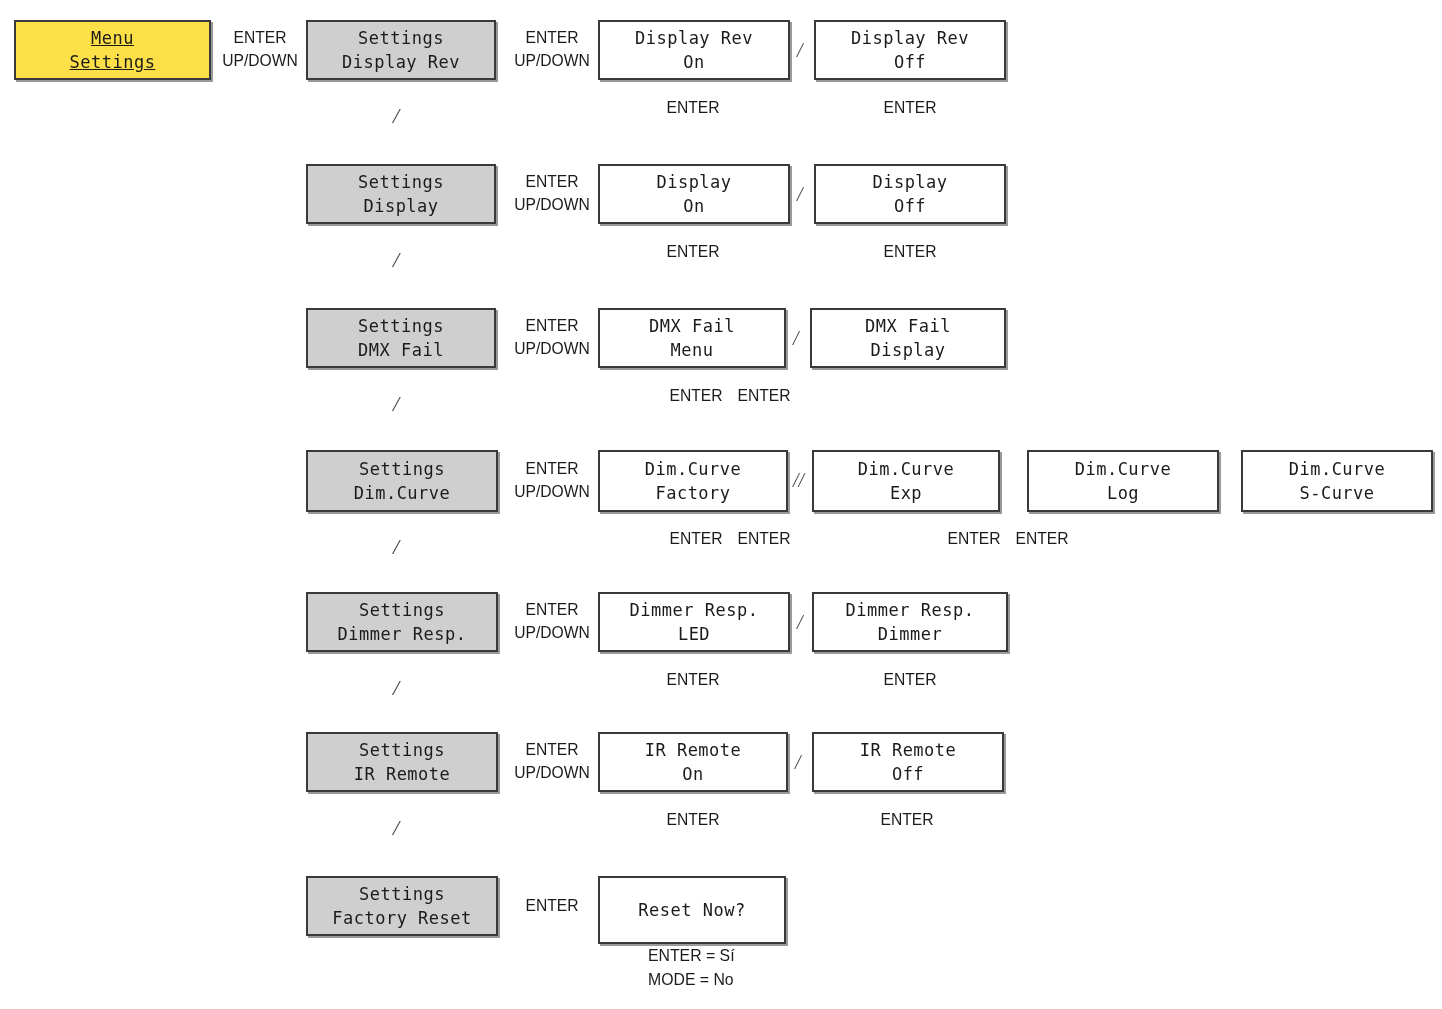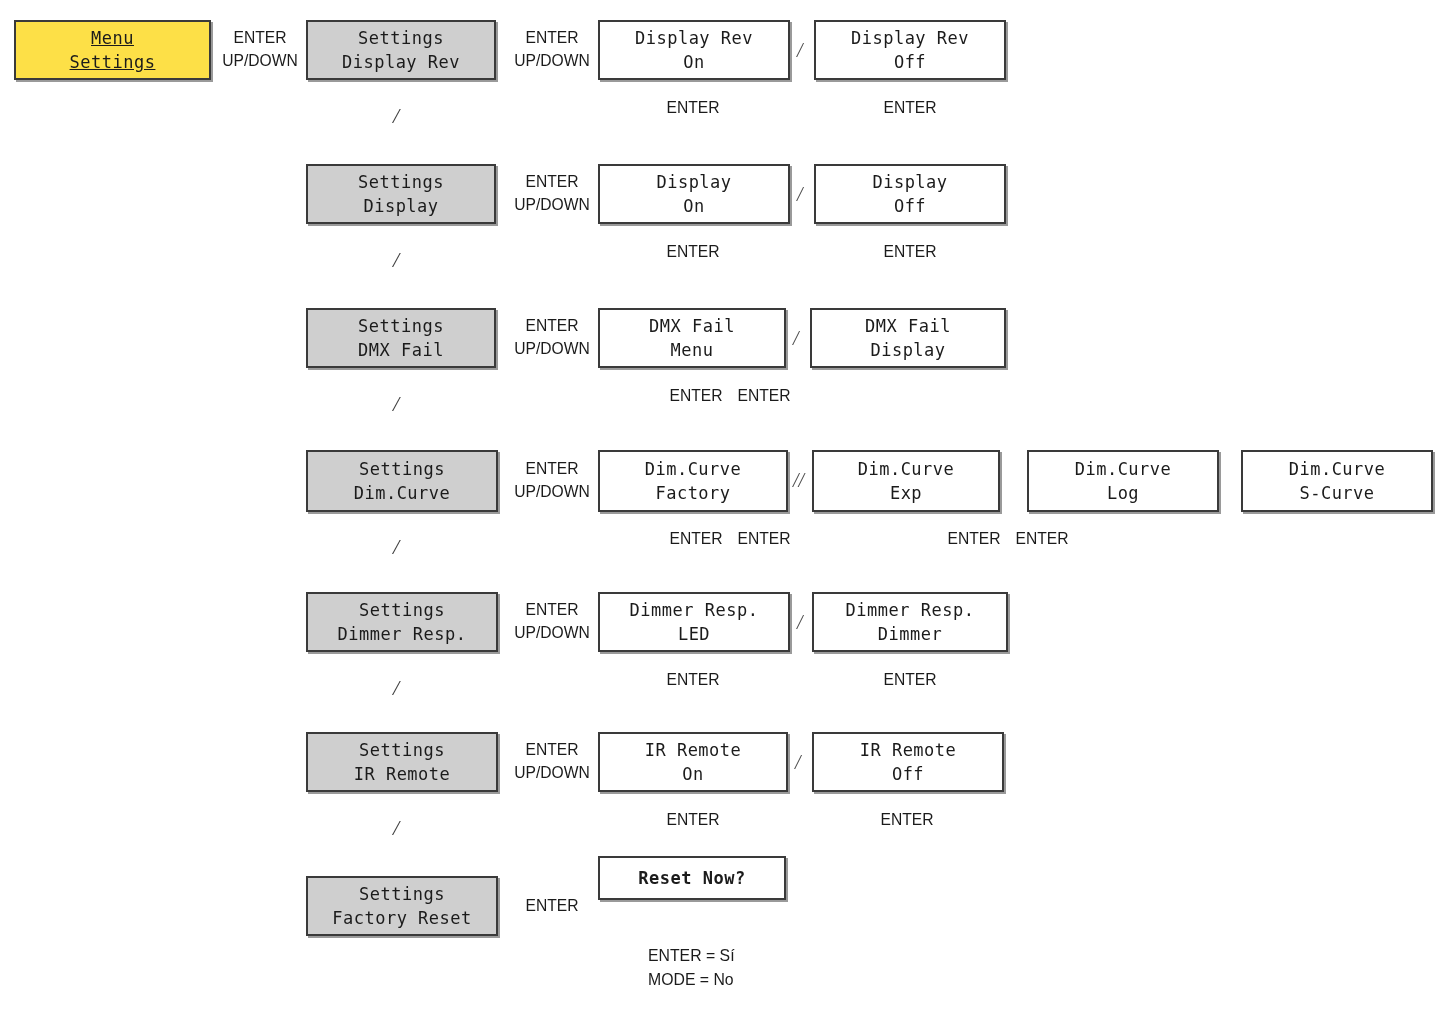--- a/index.html
+++ b/index.html
@@ -222,19 +222,19 @@
   </div>
   <div class="keys" style="left:628px;top:809px;width:130px;">ENTER</div>
   <div class="keys" style="left:842px;top:809px;width:130px;">ENTER</div>
   <div class="slash down" style="left:393px;top:818px;">/</div>
 
   <div class="lcd sel" style="left:306px;top:876px;width:192px;height:60px;">
     <div class="l1">Settings</div>
     <div class="l2">Factory Reset</div>
   </div>
   <div class="keys" style="left:512px;top:895px;width:80px;">ENTER</div>
-  <div class="lcd single" style="left:598px;top:856px;width:188px;height:44px;font-weight:bold;">
+  <div class="lcd single" style="left:598px;top:876px;width:188px;height:68px;">
     <div class="l1">Reset Now?</div>
   </div>
   <div class="reset-note" style="left:648px;top:944px;">ENTER = Sí
 MODE = No</div>
 
 </div>
 
 </body></html>

